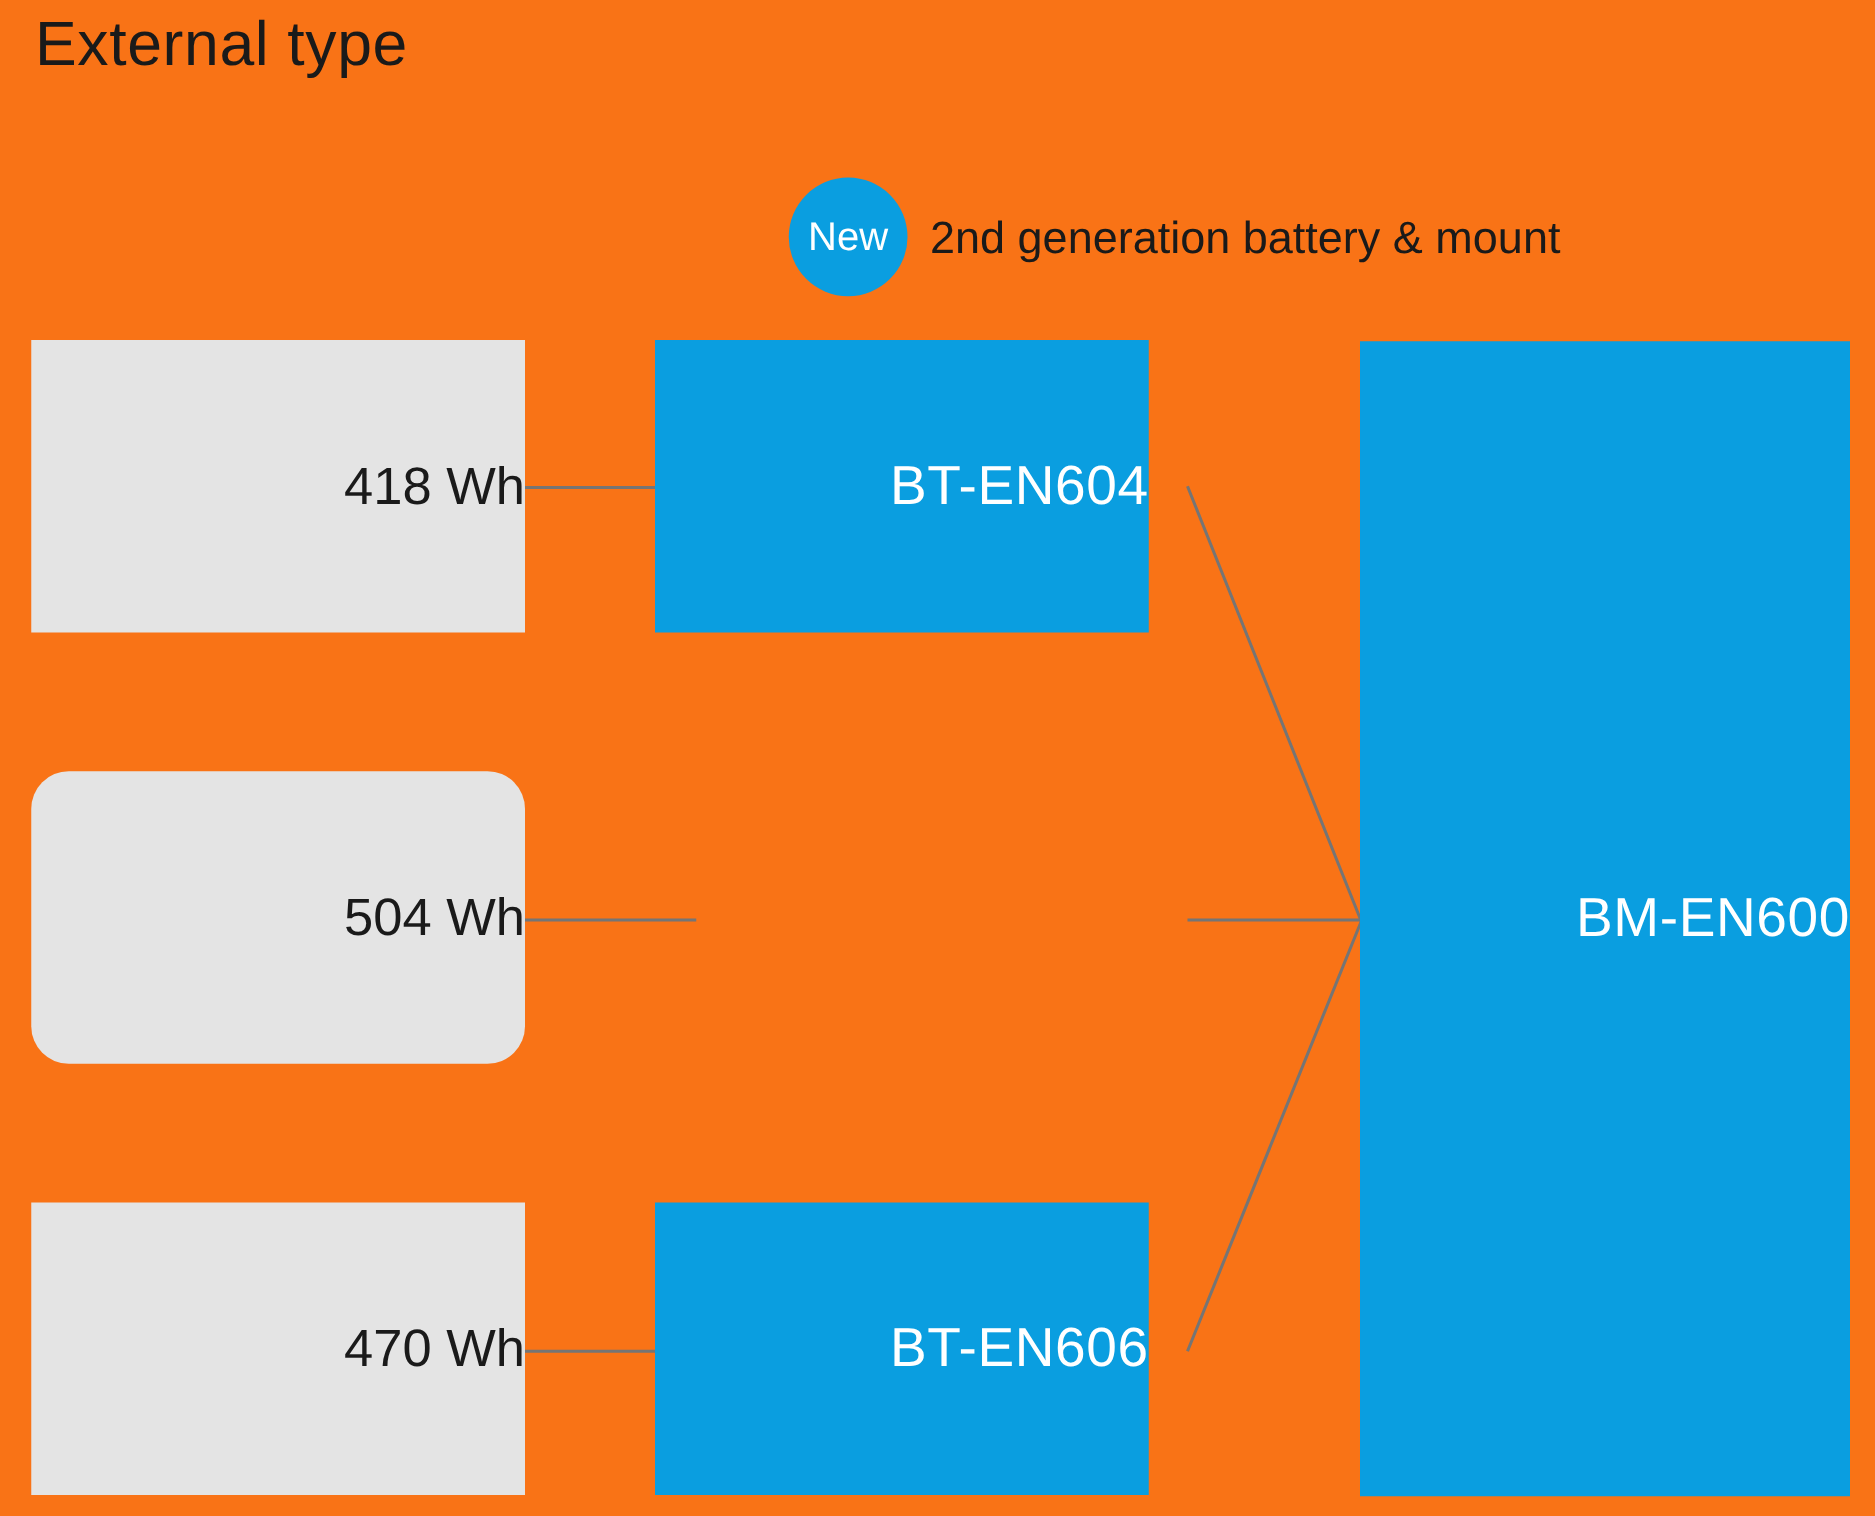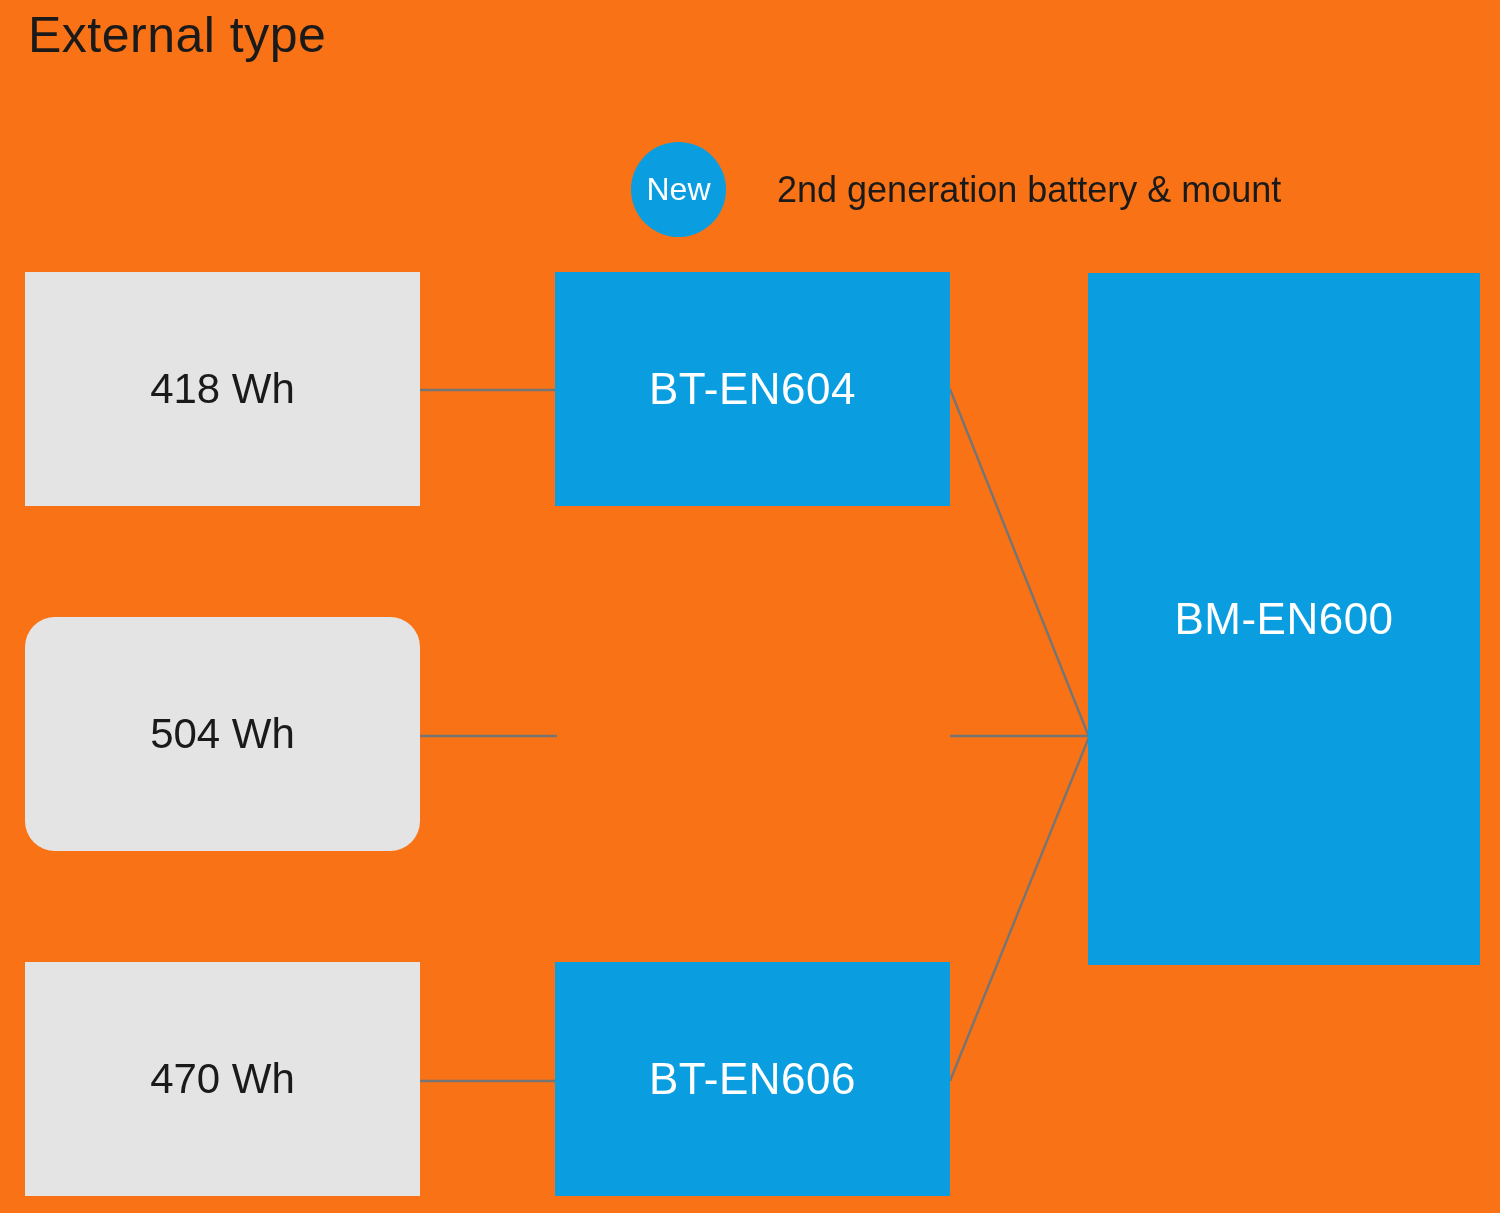--- a/index.html
+++ b/index.html
@@ -59,64 +59,63 @@
     position: absolute;
     left: 744px;
     top: 145px;
     height: 90px;
     display: flex;
     align-items: center;
     font-size: 36px;
     font-weight: 400;
     color: var(--text_dark);
     white-space: nowrap;
-    margin-left: 33px;
   }
   .edges {
     position: absolute;
     left: 0;
     top: 0;
   }
   .edge {
     stroke: var(--line_gray);
     stroke-width: 2.4;
     fill: none;
   }
   .box {
     position: absolute;
     display: flex;
     align-items: center;
-    justify-content: center;
+    justify-content: flex-end;
     text-align: center;
   }
   .box.gray {
     left: 25px;
     width: 395px;
     height: 234px;
     background: var(--box_gray);
     color: var(--text_dark);
     font-size: 42px;
   }
   .box.bt {
-    left: 555px;
+    left: 524px;
     width: 395px;
     height: 234px;
     background: var(--accent_blue);
     color: var(--text_light);
     font-size: 44px;
     letter-spacing: 0.5px;
   }
   .r0 { top: 272px; }
   .r1 { top: 617px; border-radius: 30px; }
   .r2 { top: 962px; }
   .box.mount {
     left: 1088px;
     top: 273px;
     width: 392px;
-    height: 692px;
+    height: 924px;
     background: var(--accent_blue);
     color: var(--text_light);
     font-size: 44px;
     letter-spacing: 0.5px;
   }
 </style>
 </head>
 <body>
 
 <div class="canvas">

